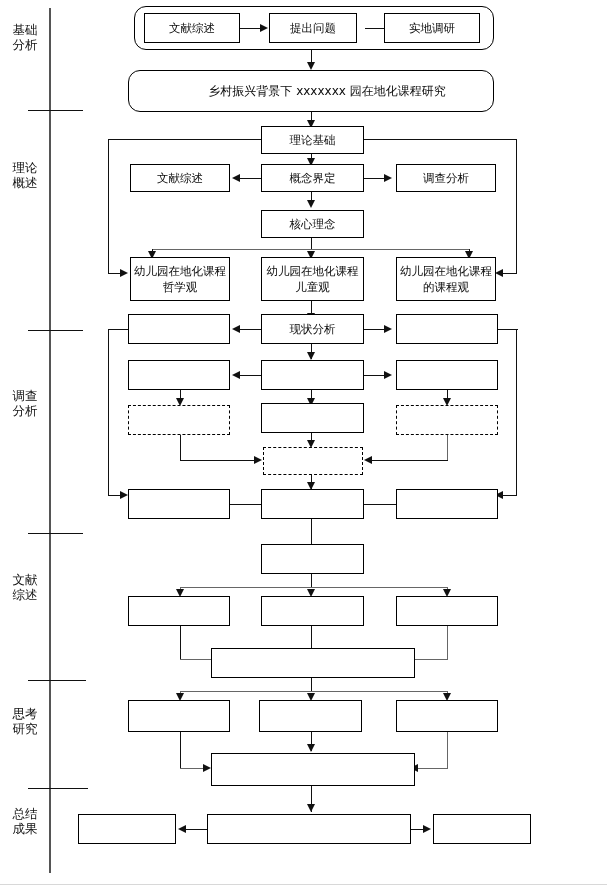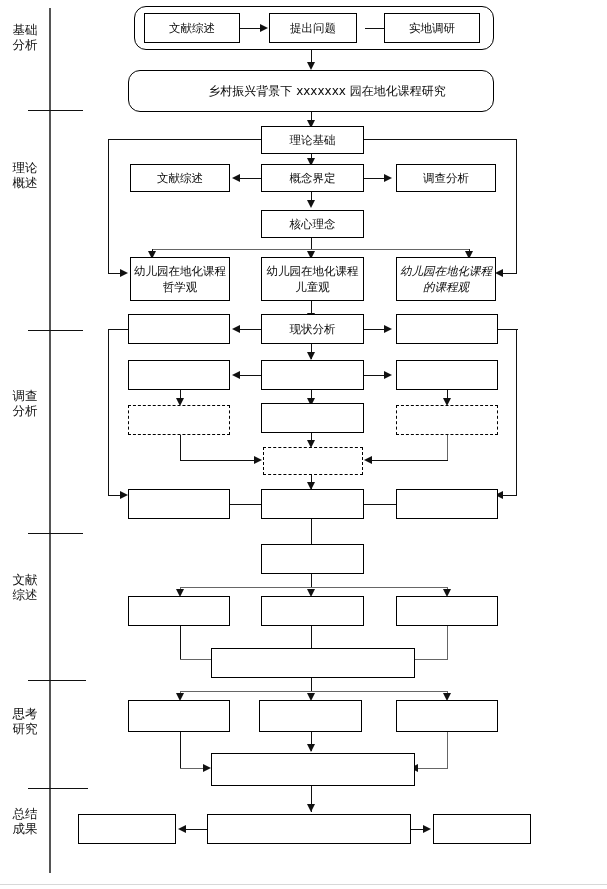--- a/index.html
+++ b/index.html
@@ -141,21 +141,21 @@
   <div class="ln v" style="left:311px;top:238px;height:12px;"></div>
   <div class="ln h grey" style="left:152px;top:249px;width:318px;"></div>
   <div class="ln v" style="left:152px;top:249px;height:6px;"></div>
   <div class="ln v" style="left:469px;top:249px;height:6px;"></div>
   <div class="arr down" style="left:148px;top:251px;"></div>
   <div class="arr down" style="left:307px;top:251px;"></div>
   <div class="arr down" style="left:465px;top:251px;"></div>
 
   <div class="box two-line" style="left:261px;top:257px;width:103px;height:44px;">幼儿园在地化课程儿童观</div>
   <div class="box two-line" style="left:130px;top:257px;width:100px;height:44px;">幼儿园在地化课程哲学观</div>
-  <div class="box two-line" style="left:396px;top:257px;width:100px;height:44px;font-style:italic;">幼儿园在地化课程的课程观</div>
+  <div class="box two-line" style="left:396px;top:257px;width:100px;height:44px;">幼儿园在地化课程的课程观</div>
 
   <div class="ln v" style="left:311px;top:301px;height:19px;"></div>
   <div class="arr down" style="left:307px;top:313px;"></div>
 
   <div class="box" style="left:128px;top:314px;width:102px;height:30px;"></div>
   <div class="box" style="left:261px;top:314px;width:103px;height:30px;">现状分析</div>
   <div class="box" style="left:396px;top:314px;width:102px;height:30px;"></div>
 
   <div class="ln h" style="left:240px;top:328.5px;width:21px;"></div>
   <div class="arr left" style="left:232px;top:324.5px;"></div>

